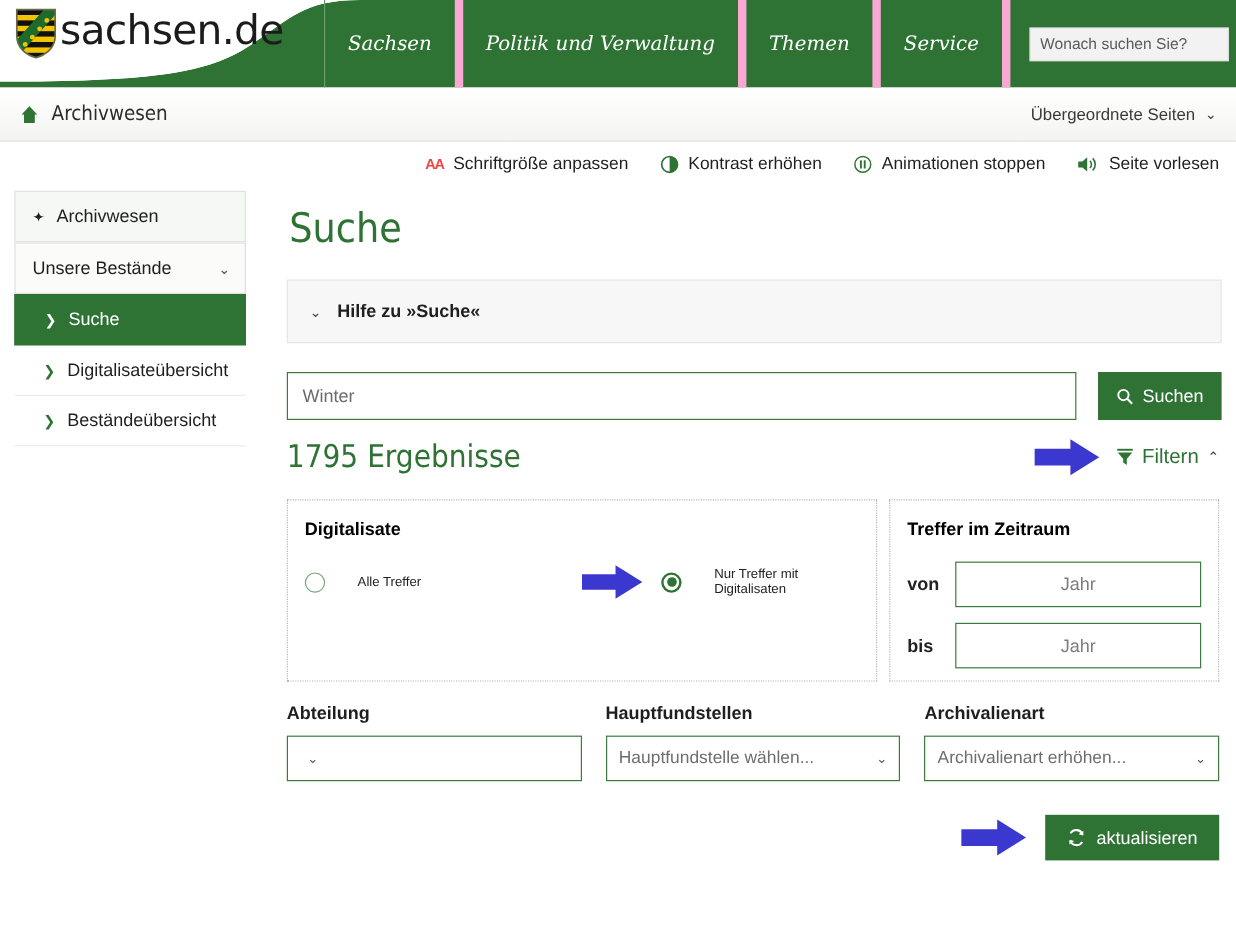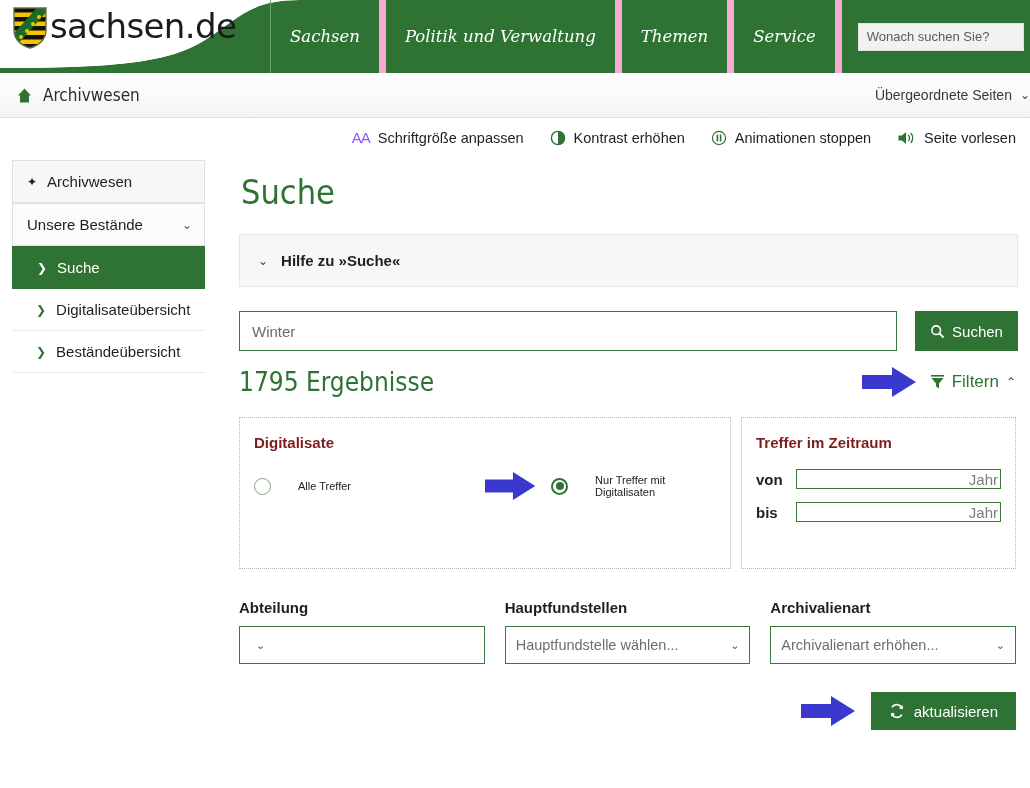--- a/index.html
+++ b/index.html
@@ -72,37 +72,37 @@
     height: 45px;
     background: linear-gradient(#ffffff, #f4f4f2);
     border-bottom: 1px solid #dededd;
     display: flex; align-items: center;
     padding: 0 16px;
     position: relative;
   }
   .crumb-left { display: flex; align-items: center; gap: 10px; }
   .crumb-text { font-size: 17px; color: #2b2b2b; font-family: "DejaVu Sans Condensed", "Liberation Sans", sans-serif; }
   .crumb-right {
-    position: absolute; right: 0; top: 50%; transform: translateY(-50%);
+    position: absolute; right: 16px; top: 50%; transform: translateY(-50%);
     display: flex; align-items: center; gap: 8px;
     font-size: 14px; color: #3a3a3a; cursor: pointer;
   }
 
   
   .a11y-bar {
     display: flex; justify-content: flex-end; align-items: center;
     gap: 26px;
     padding: 11px 14px 10px 0;
   }
   .a11y-item {
     display: flex; align-items: center; gap: 8px;
     font-size: 14.5px; color: #1f1f1f; cursor: pointer;
     white-space: nowrap;
   }
-  .aa-icon { font-size: 15px; color: #8b5cf6; font-weight: 400; letter-spacing: -1px; }
+  .aa-icon { font-size: 12px; color: #ef4444; font-weight: 700; letter-spacing: -1px; }
 
   
   .layout { display: flex; align-items: flex-start; }
   .sidebar { width: 230px; padding-left: 12px; padding-top: 4px; }
   .side-item {
     display: flex; align-items: center; gap: 10px;
     padding: 12px 12px 12px 14px;
     font-size: 15px;
     border: 1px solid #e1e1e1;
     border-bottom: none;
@@ -176,47 +176,47 @@
 
   
   .panels { display: flex; gap: 10px; margin: 0 2px 16px 2px; }
   .panel {
     border: 1px dotted #b7b7b7;
     padding: 16px 14px 14px 14px;
     background: #fff;
   }
   .panel-digis { width: 492px; height: 152px; }
   .panel-zeit  { flex: 1; height: 152px; }
-  .panel-title { font-size: 15px; font-weight: 700; color: #7f1d1d; margin-bottom: 18px; }
+  .panel-title { font-size: 15px; font-weight: 700; color: #000000; margin-bottom: 18px; }
   .radio-row { display: flex; align-items: center; }
   .radio-opt { display: flex; align-items: center; gap: 27px; font-size: 11px; cursor: pointer; }
   .radio {
     width: 17px; height: 17px; border-radius: 50%;
     border: 1.5px solid #79a37b; background: #fff;
     display: flex; align-items: center; justify-content: center;
     flex: none;
   }
   .radio.checked { border-color: #2f7334; border-width: 2px; }
   .radio.checked::after {
     content: ""; width: 8px; height: 8px; border-radius: 50%;
     background: #2f7334; display: block;
   }
 
   .zeit-row { display: flex; align-items: center; gap: 12px; margin-bottom: 13px; }
   .zeit-label { font-size: 15px; font-weight: 700; width: 28px; }
   .zeit-input {
-    flex: 1; height: 20px;
+    flex: 1; height: 38px;
     border: 1px solid #3d7a3f; background: #fff;
-    text-align: right; font-size: 15px; color: #6b6b6b;
+    text-align: center; font-size: 15px; color: #6b6b6b;
     outline: none; font-family: "Liberation Sans", sans-serif;
   }
   .zeit-input::placeholder { color: #7d7d7d; }
 
   
-  .select-row { display: flex; gap: 20px; margin: 30px 2px 0 2px; }
+  .select-row { display: flex; gap: 20px; margin: 18px 2px 0 2px; }
   .select-col { flex: 1; }
   .select-label { font-size: 15px; font-weight: 700; color: #1f1f1f; margin-bottom: 10px; }
   .select-box {
     height: 38px; border: 1px solid #3d7a3f; background: #fff;
     display: flex; align-items: center; padding: 0 10px;
     cursor: pointer;
   }
   .select-text { font-size: 14.5px; color: #6e6e6e; flex: 1; }
   .select-chev { font-size: 11px; color: #555; margin-left: 6px; }
 

